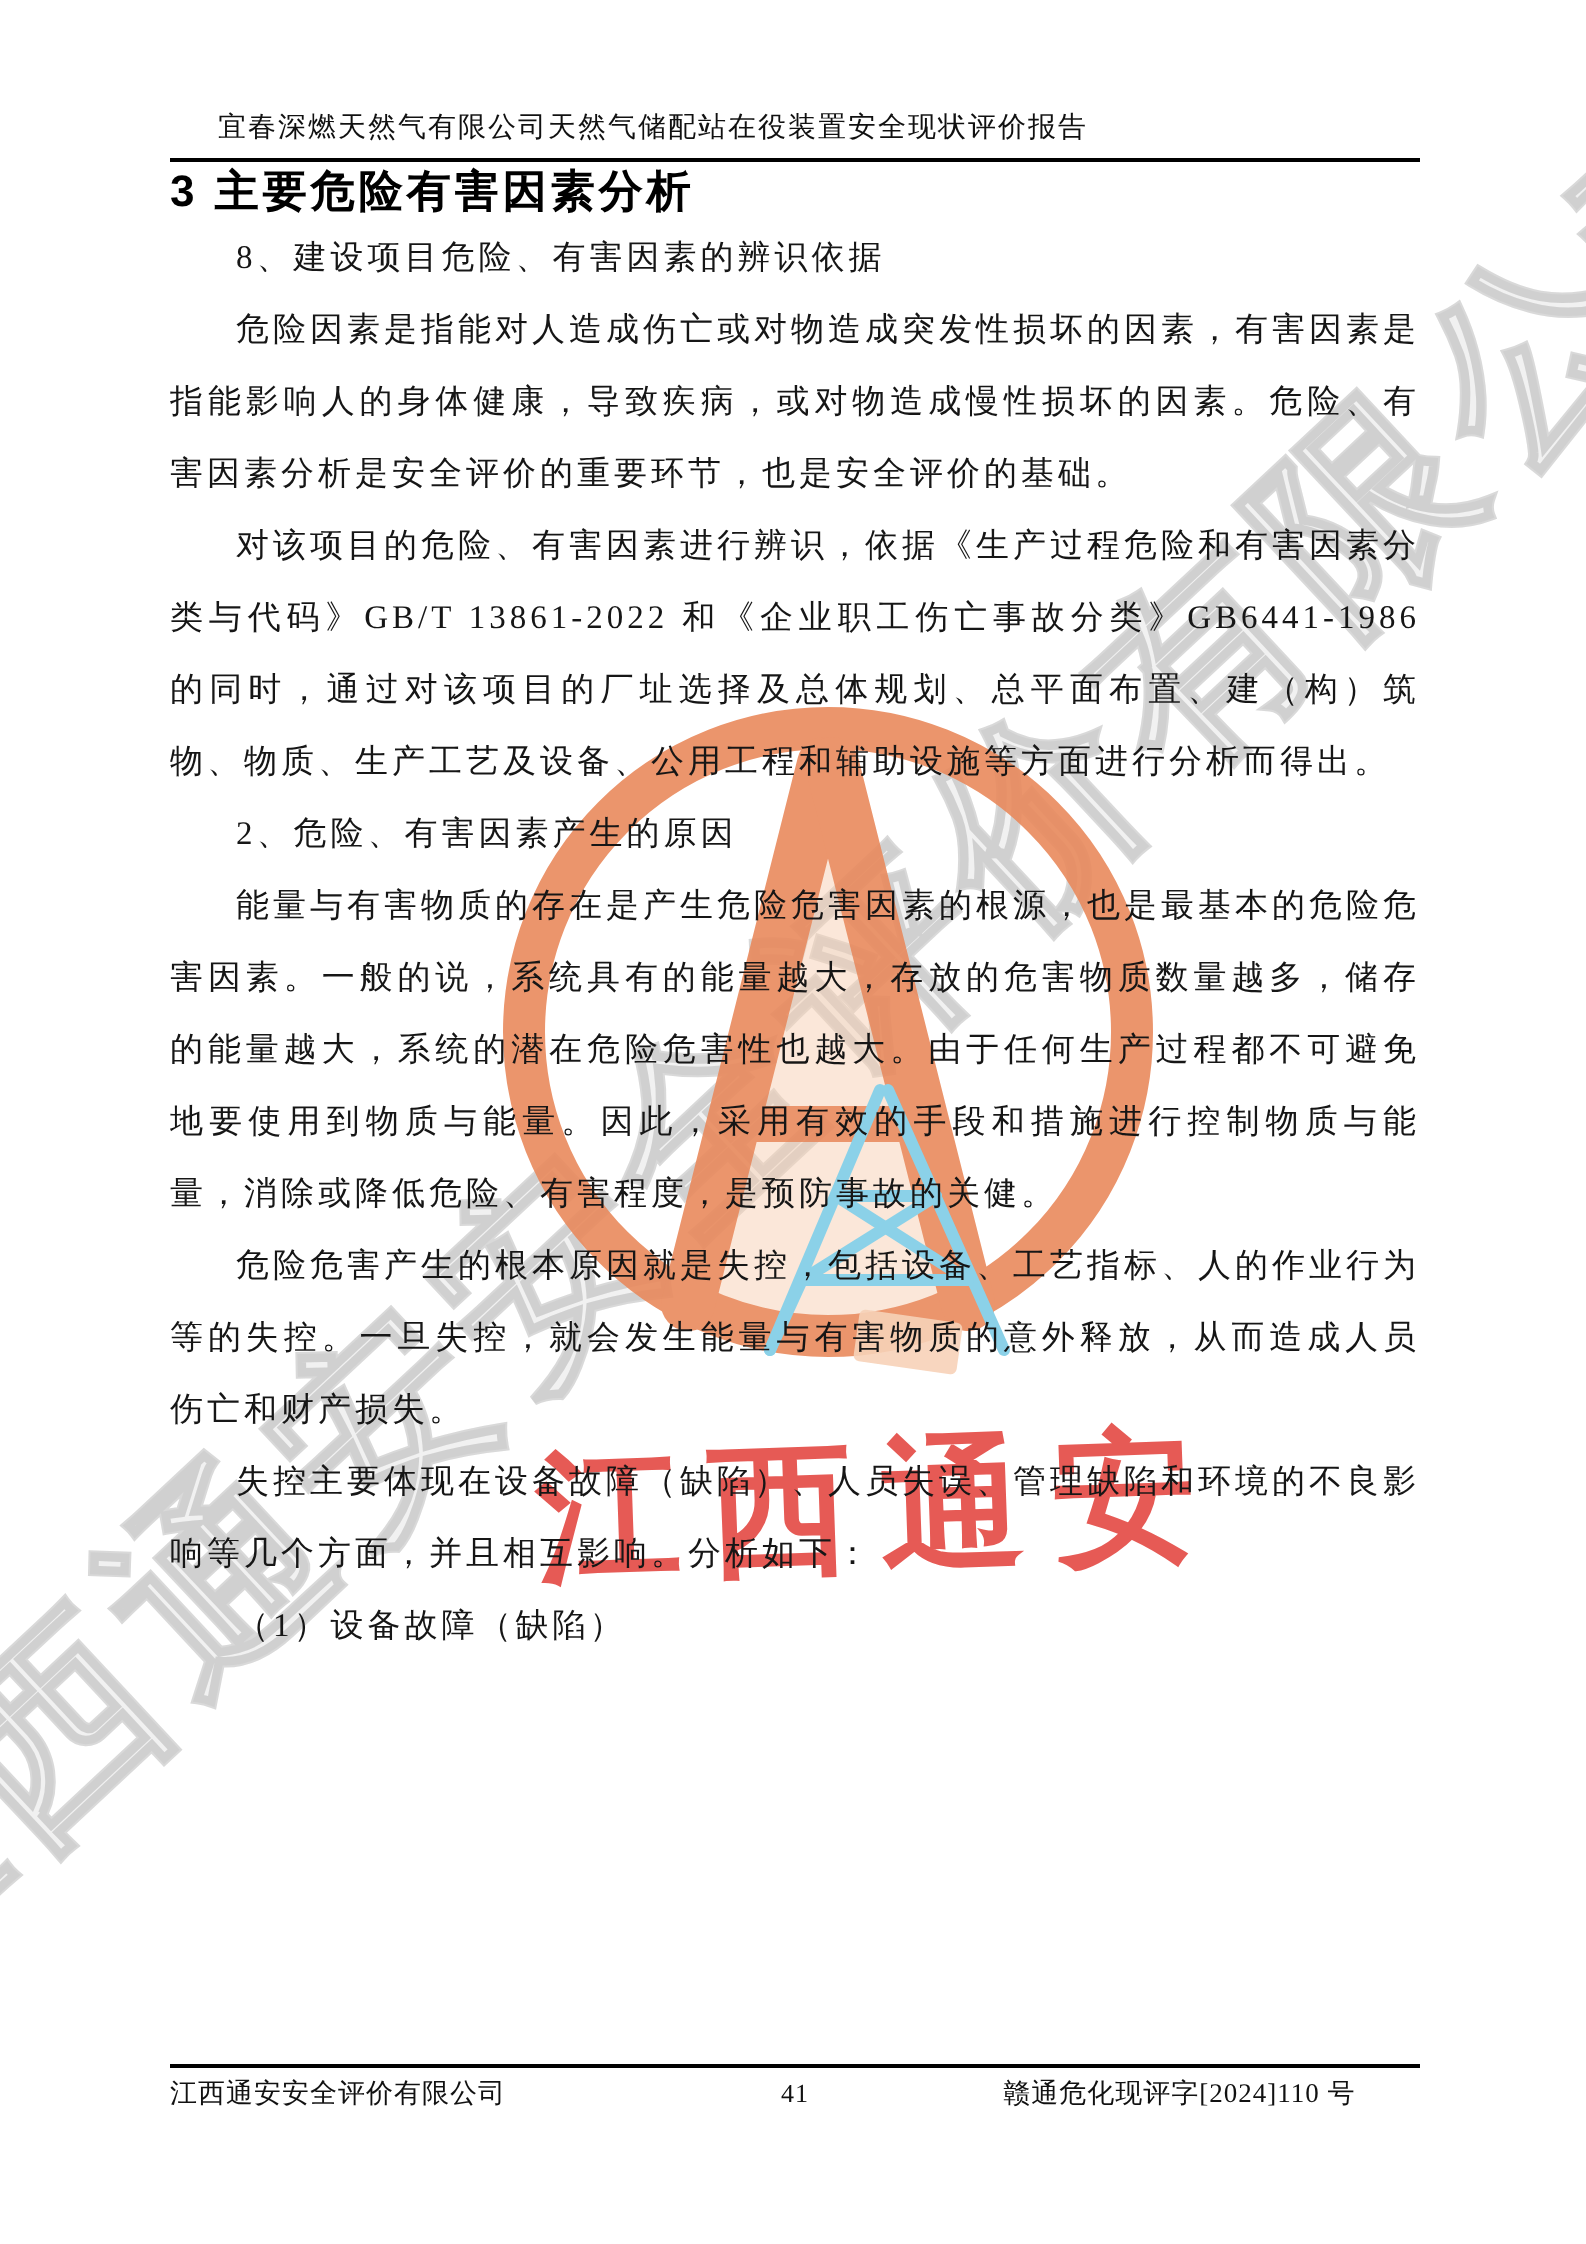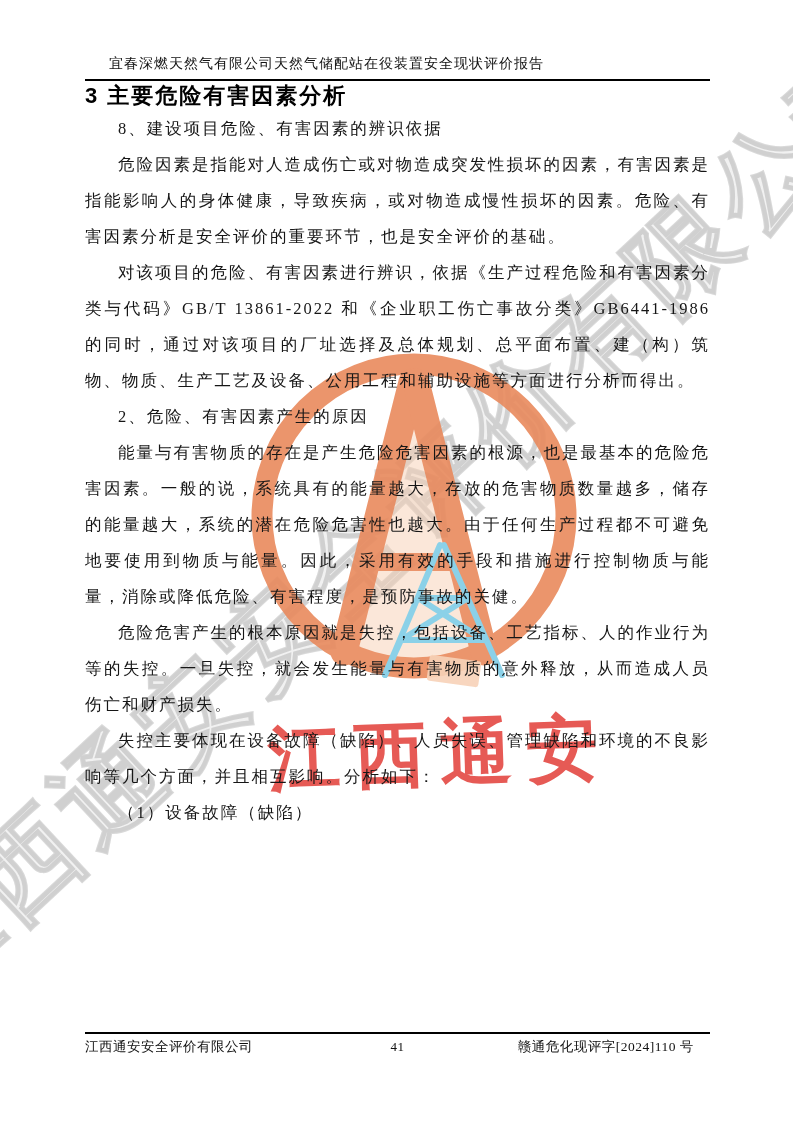--- a/index.html
+++ b/index.html
@@ -103,21 +103,21 @@
     font-size:13.5px;
     letter-spacing:0.5px;
     color:#111;
   }
   .footer-row{
     display:flex;
     align-items:baseline;
   }
   .footer-left{flex:1;text-align:left;}
   .footer-center{flex:1;text-align:center;font-size:13px;}
-  .footer-right{flex:1;text-align:center;}
+  .footer-right{flex:1;text-align:left;}
 </style>
 </head>
 <body>
 
 <div class="page">
 
   <div class="wm-diagonal">江西通安安全评价有限公司</div>
 
   <div class="wm-seal">
     <svg width="350" height="370" viewBox="0 0 350 370">

